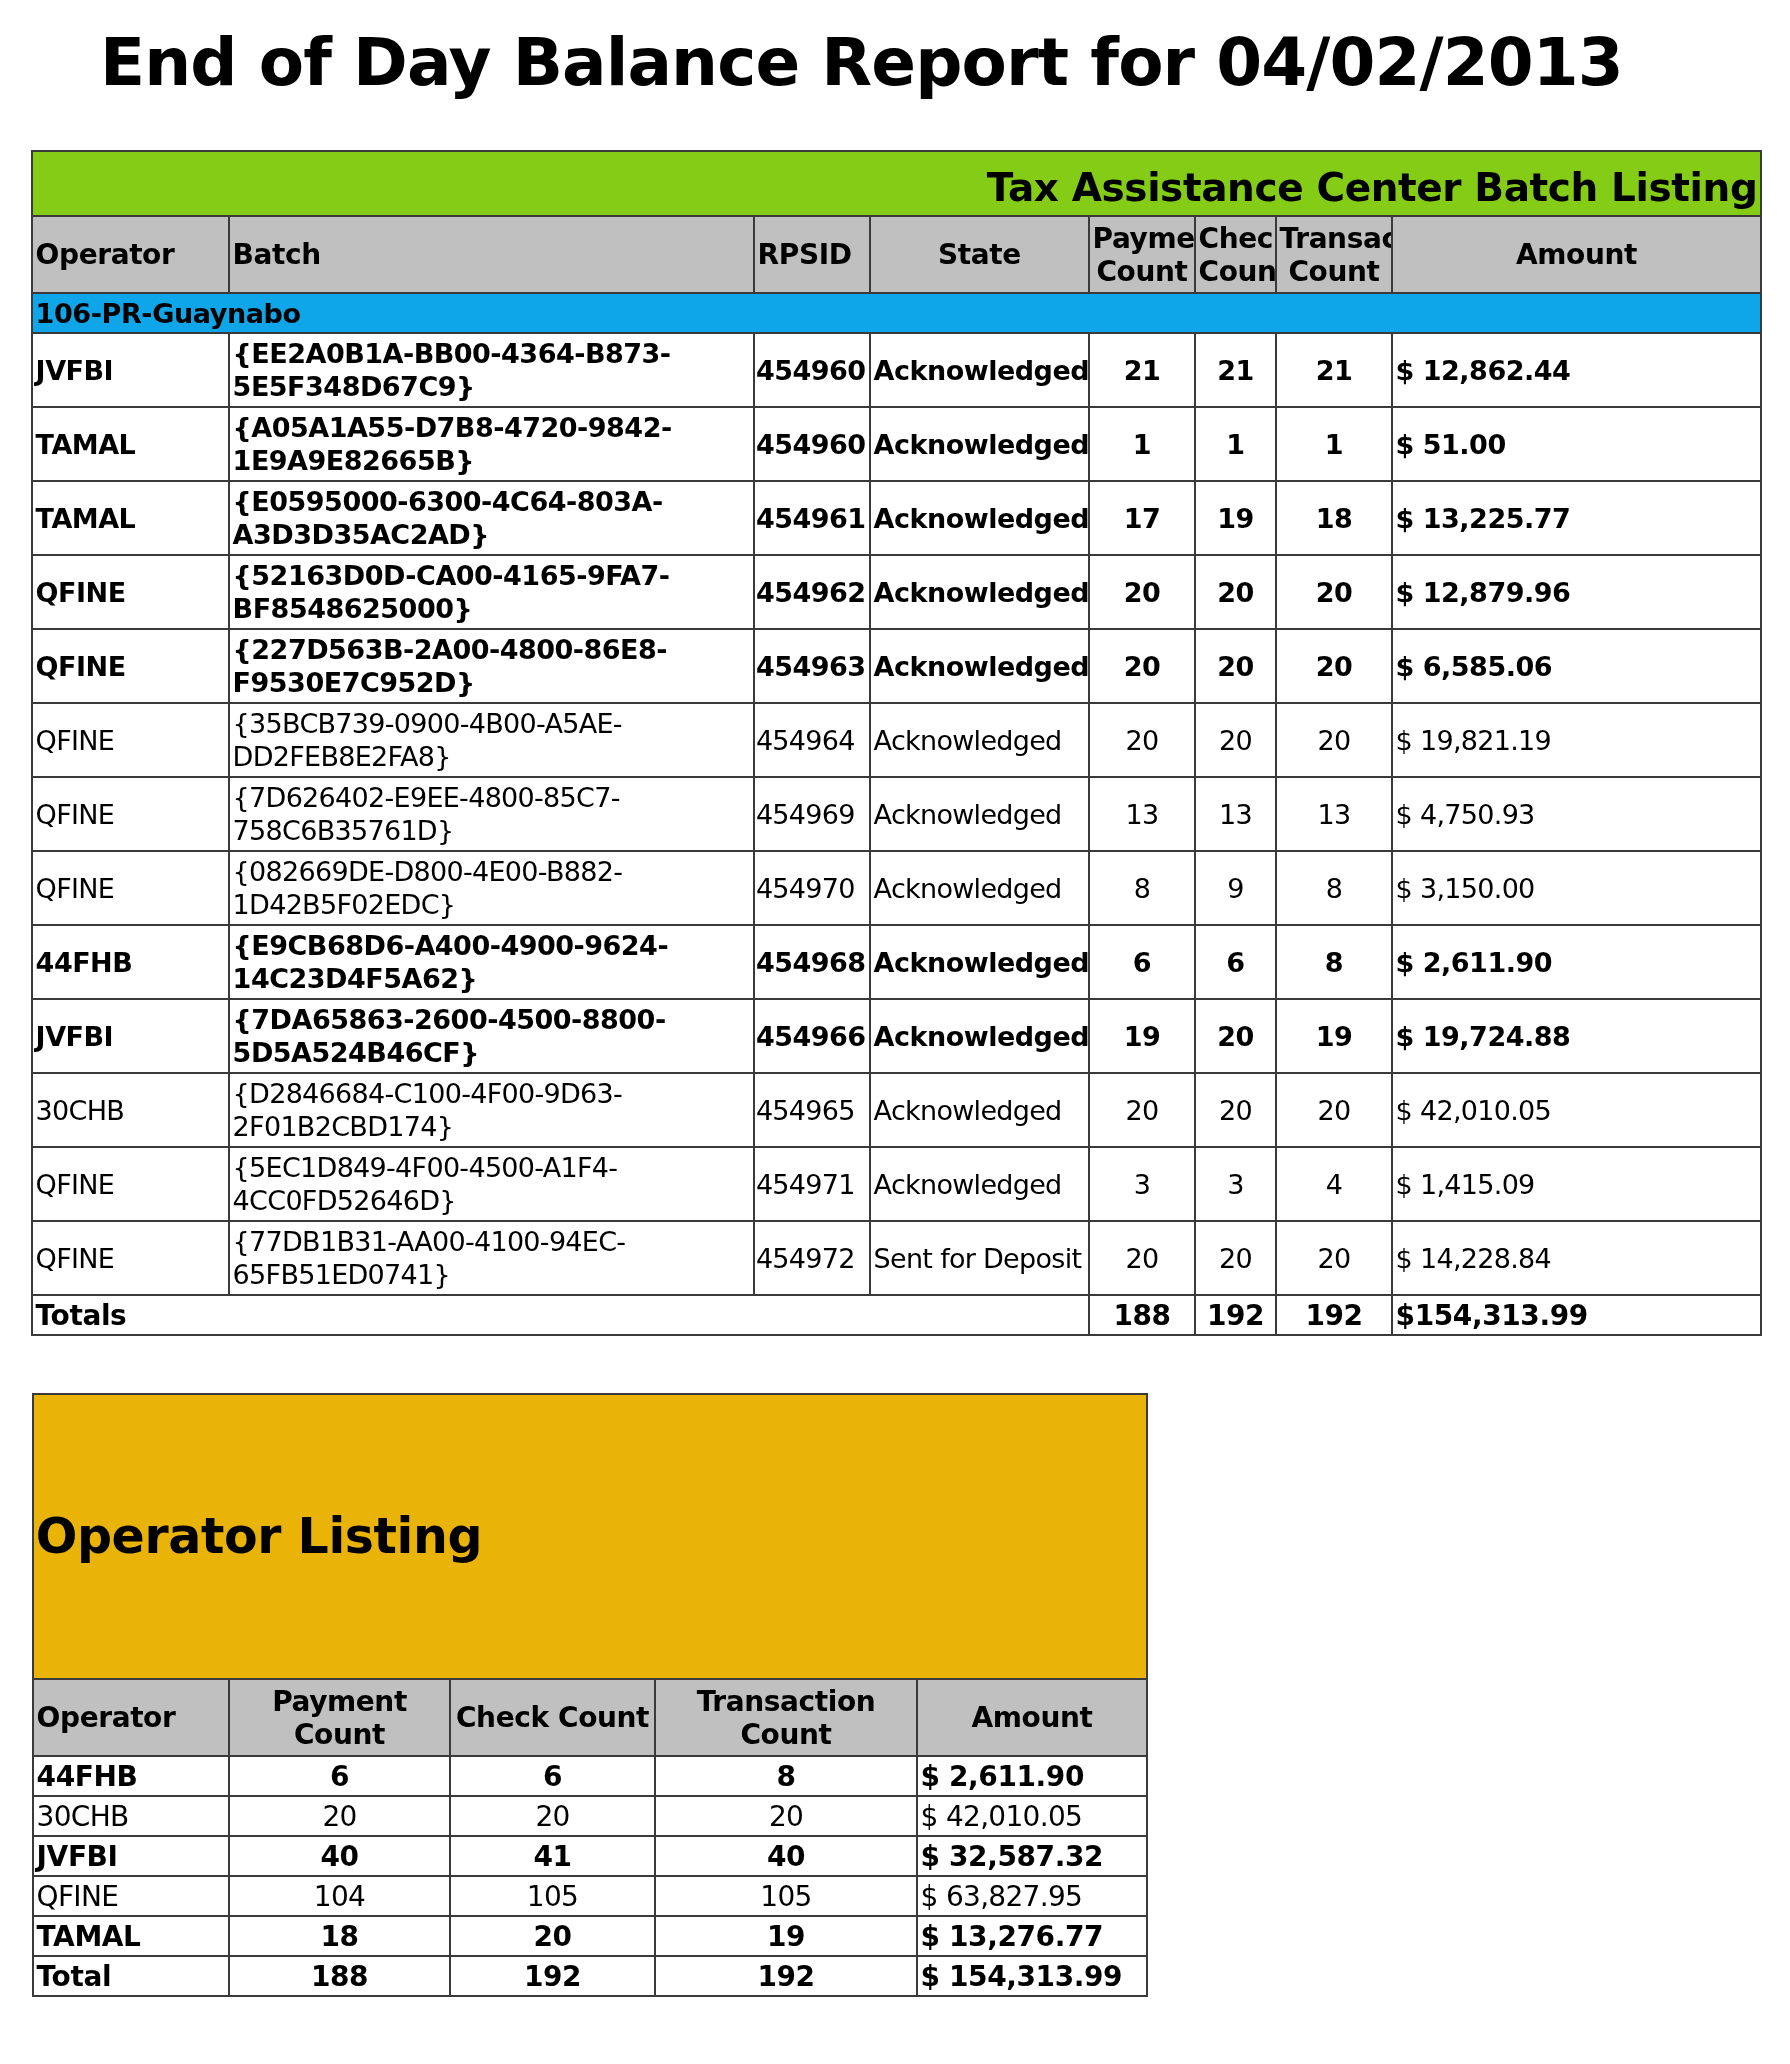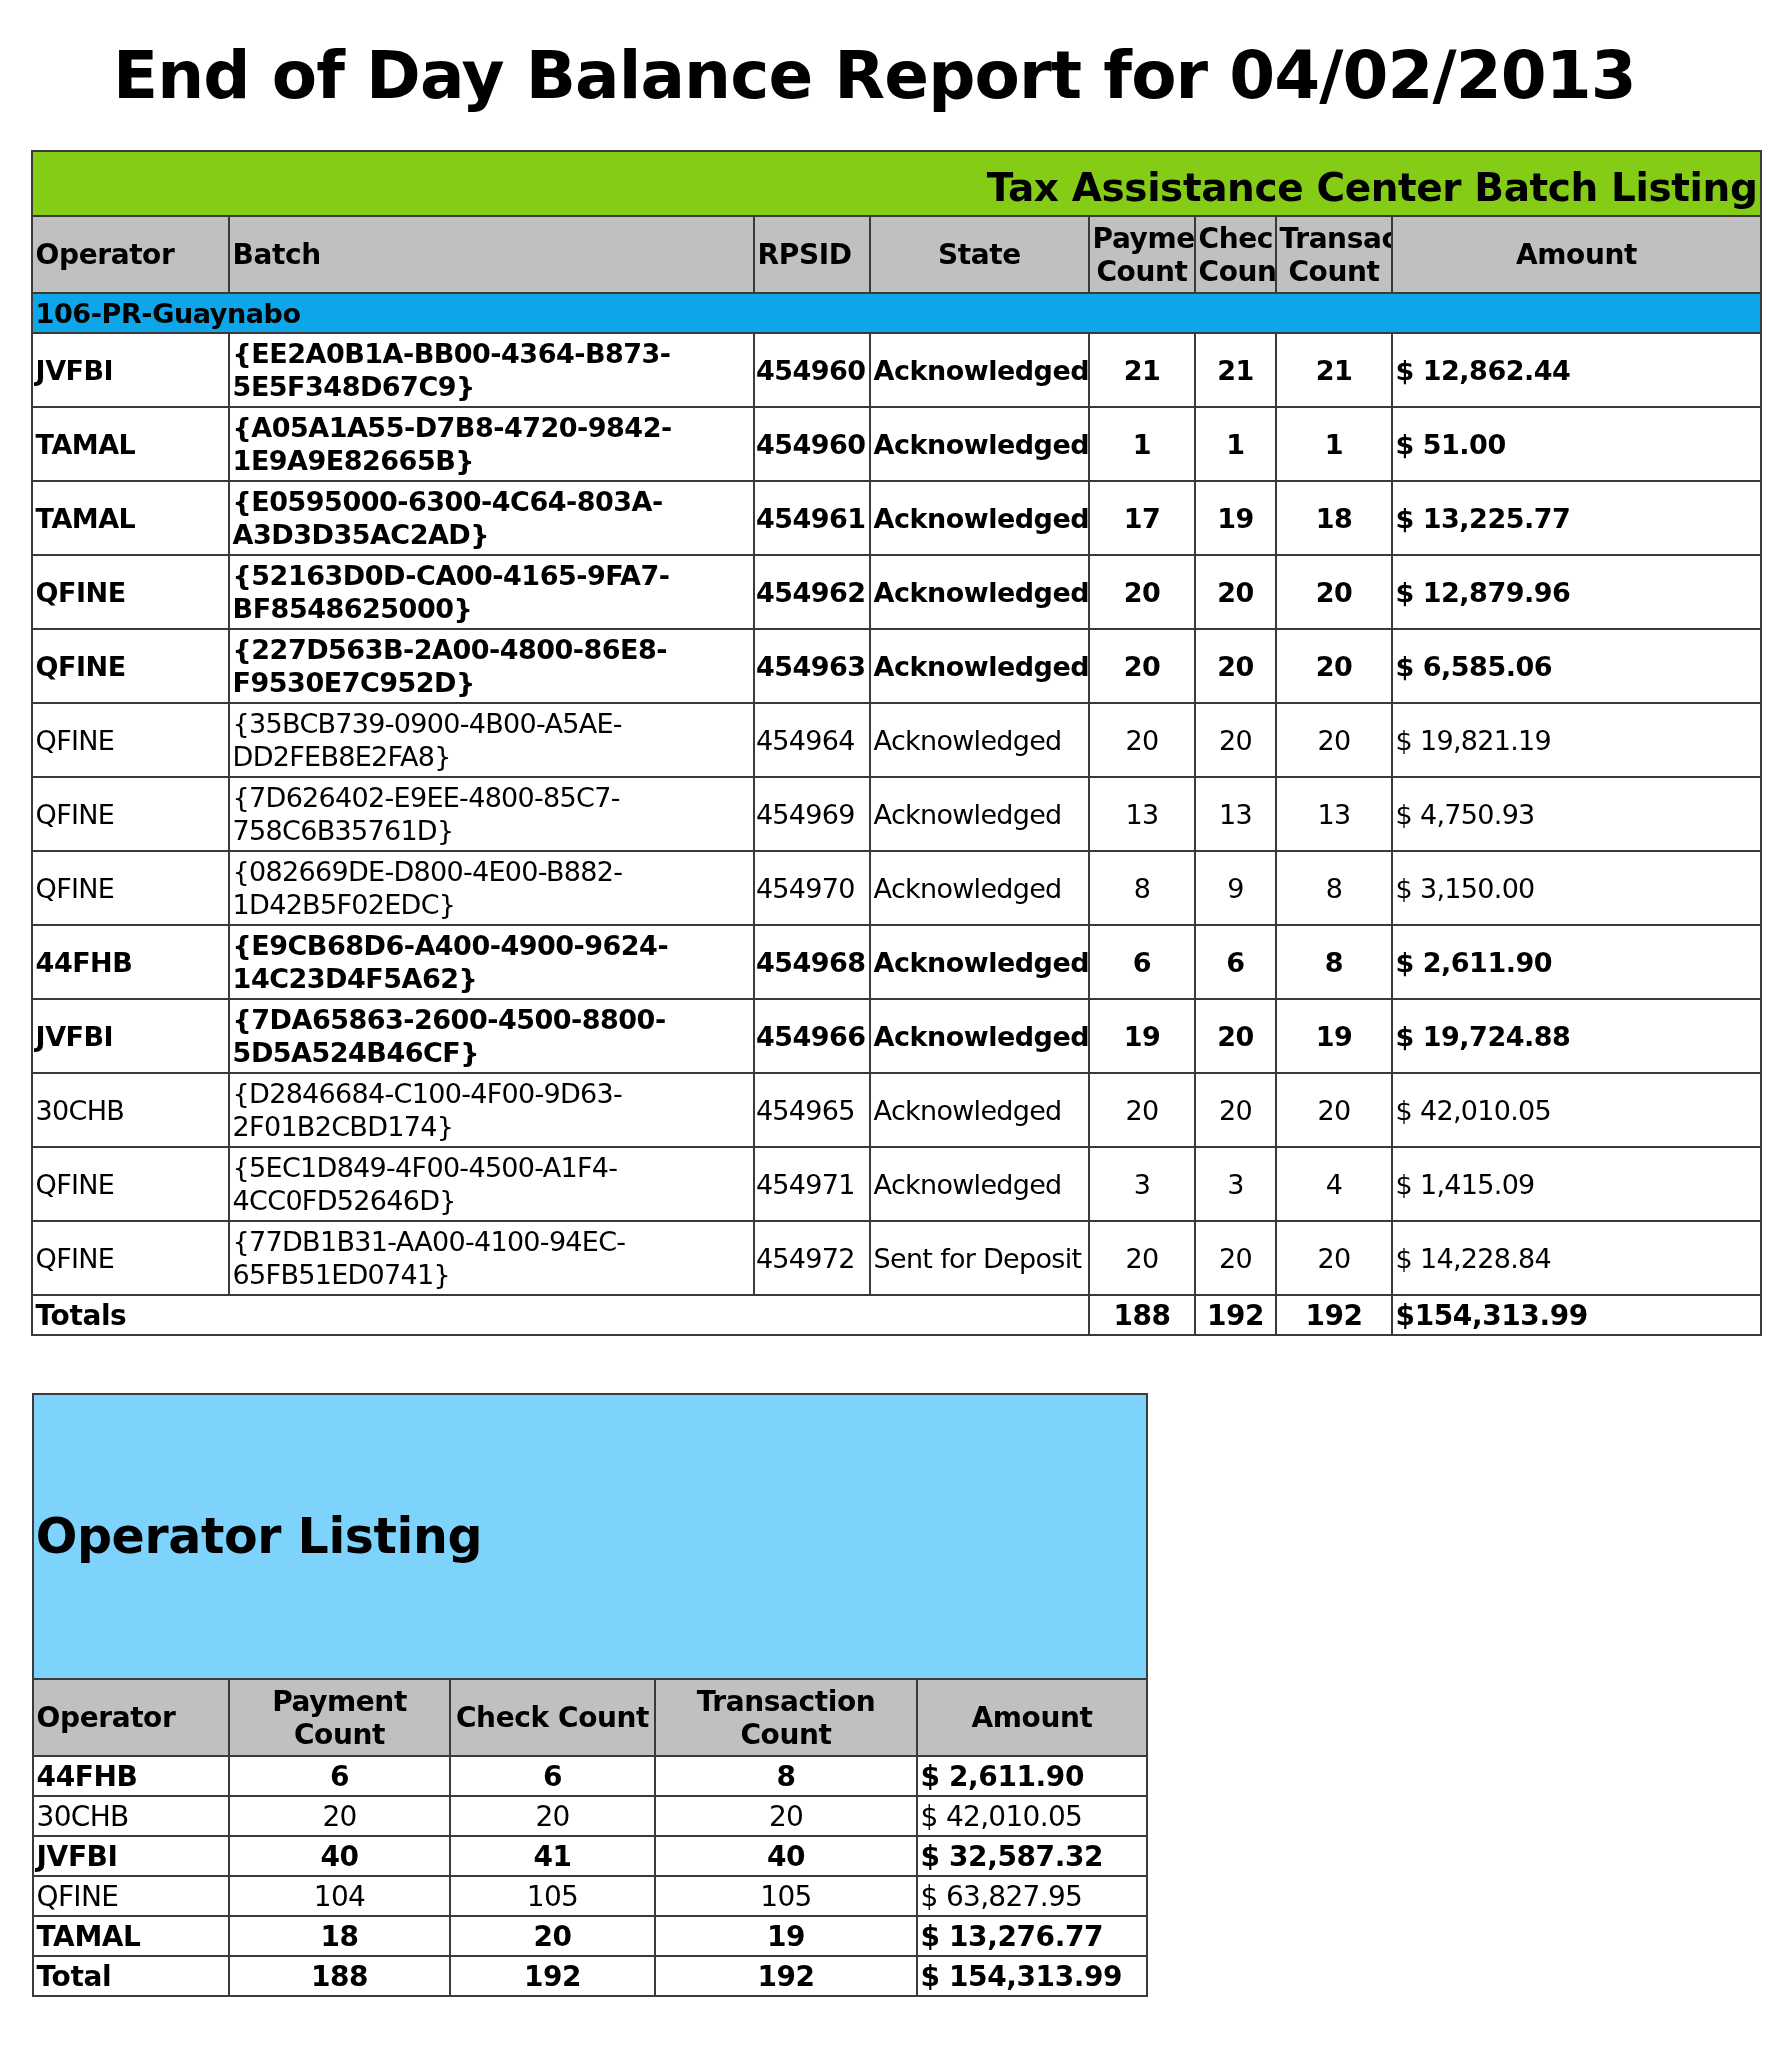--- a/index.html
+++ b/index.html
@@ -4,21 +4,21 @@
 <style>
   html, body { margin: 0; padding: 0; background: #ffffff; }
   body {
     width: 1791px; height: 2065px; position: relative; overflow: hidden;
     font-family: "DejaVu Sans", "Liberation Sans", sans-serif;
     color: #000;
   }
   .report-title {
     position: absolute; left: 100px; top: 19px;
     font-size: 66px; font-weight: bold; letter-spacing: -0.9px;
-    white-space: nowrap; margin: 13px; line-height: 87px;
+    white-space: nowrap; margin: 0; line-height: 87px;
   }
   table { border-collapse: collapse; table-layout: fixed; position: absolute; }
   td, th { border: 2.6px solid #3a3a3a; padding: 0 2.6px; overflow: hidden; }
 
   
   #batch-table { left: 31px; top: 150px; width: 1729px; }
   #batch-table .title-row th {
     background: #84cc16; height: 56px; font-size: 39px; font-weight: bold;
     text-align: right; letter-spacing: -0.4px; padding-top: 7px;
   }
@@ -39,21 +39,21 @@
   }
   #batch-table .totals-row td.totals-label { border-left: 2.6px solid #3a3a3a; }
   .l { text-align: left; }
   .c { text-align: center; }
   .r { text-align: left; }
   .rpsid { padding: 0 0.9px; }
 
   
   #operator-section { left: 32px; top: 1393px; width: 1114px; }
   #operator-section .op-title-row td {
-    background: #7dd3fc; height: 283px; font-size: 49px; font-weight: bold;
+    background: #eab308; height: 283px; font-size: 49px; font-weight: bold;
     text-align: left; padding-left: 1.7px; letter-spacing: -0.4px; vertical-align: middle;
     border-bottom: 2.6px solid #3a3a3a;
   }
   #operator-section .op-head-row th {
     background: #c0c0c0; height: 75px; font-size: 28px; font-weight: bold; line-height: 33px; letter-spacing: -0.4px;
   }
   #operator-section .op-row td {
     height: 38px; font-size: 28px; background: #fff; letter-spacing: -0.4px;
   }
   #operator-section .op-row.bold td { font-weight: bold; }

